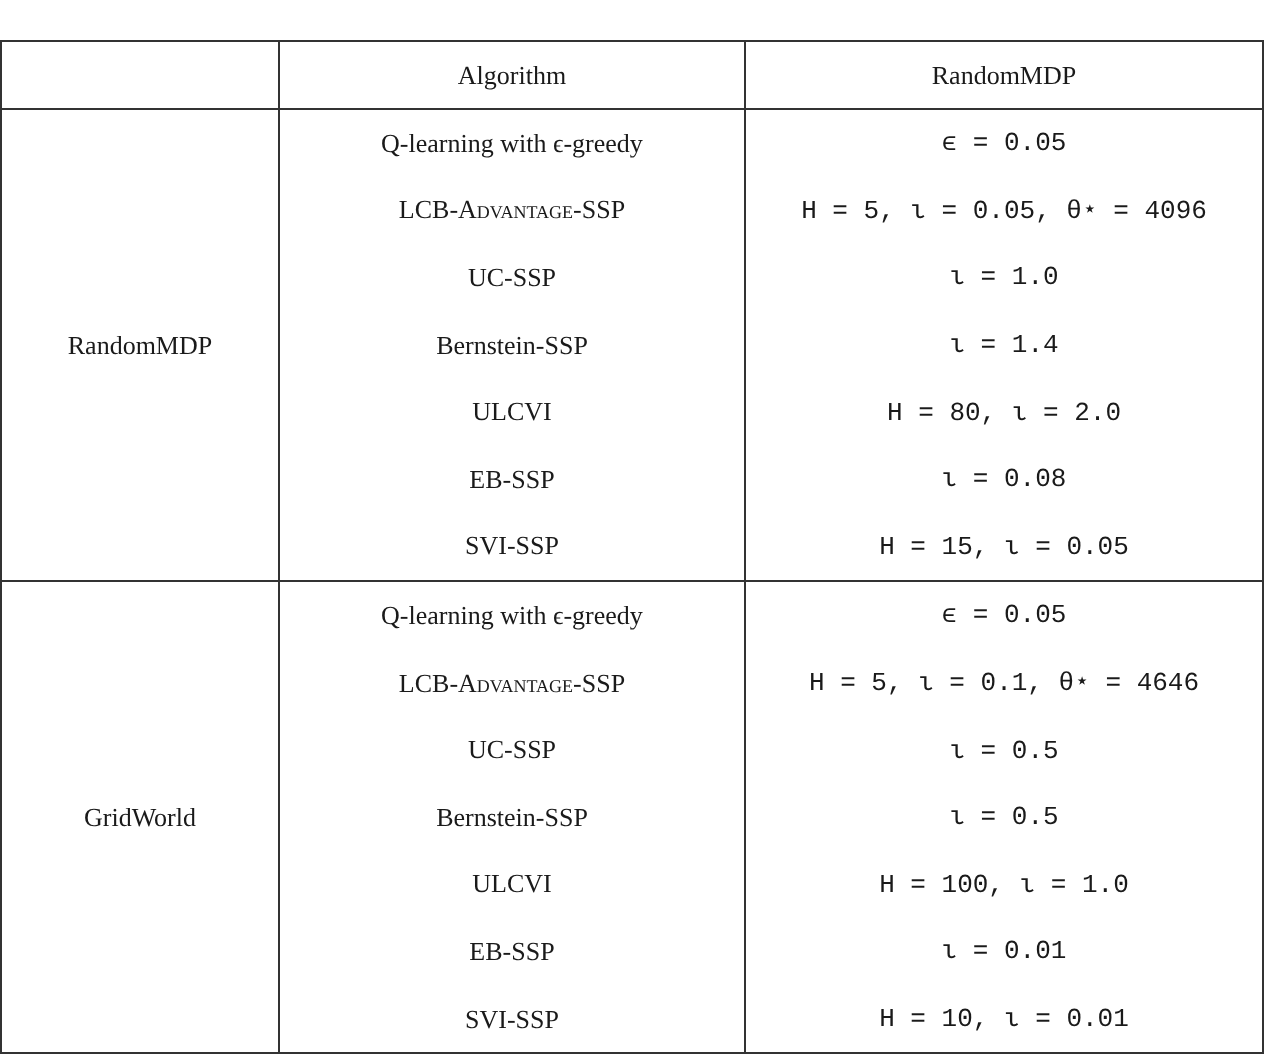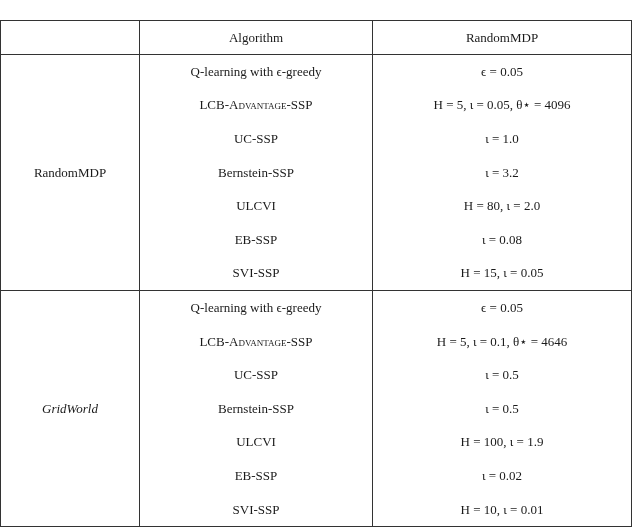--- a/index.html
+++ b/index.html
@@ -7,21 +7,21 @@
          font-family: "Liberation Serif", "DejaVu Serif", serif; color: #1a1a1a; }
   .table-wrap { position: absolute; left: 0; top: 20px; width: 631px; }
   table { border-collapse: collapse; width: 631px; table-layout: fixed; }
   col.c1 { width: 139px; } col.c2 { width: 233px; } col.c3 { width: 259px; }
   th, td { border-left: 1.5px solid #333; border-right: 1.5px solid #333;
            text-align: center; font-size: 13px; font-weight: normal; padding: 0; white-space: nowrap; }
   thead th { height: 33px; border-top: 1.5px solid #333; border-bottom: 1.5px solid #333; }
   tbody td { height: 33.6px; text-align: center; }
   tr.group-end td { border-bottom: 1.5px solid #333; }
   td.env { vertical-align: middle; border-radius: 16px; }
-  .math { font-family: Liberation Serif, serif; }
+  .math { font-family: Liberation Mono, monospace; }
   .sc { font-variant: small-caps; }
 </style>
 </head>
 <body>
 
 <div class="table-wrap">
   <table>
     <colgroup>
         <col class="c1">
         <col class="c2">
@@ -44,59 +44,59 @@
       <tr>
         <td class="sc">LCB-Advantage-SSP</td>
         <td class="math">H = 5, ι = 0.05, θ⋆ = 4096</td>
       </tr>
       <tr>
         <td>UC-SSP</td>
         <td class="math">ι = 1.0</td>
       </tr>
       <tr>
         <td>Bernstein-SSP</td>
-        <td class="math">ι = 3.2</td>
+        <td class="math">ι = 1.4</td>
       </tr>
       <tr>
         <td>ULCVI</td>
         <td class="math">H = 80, ι = 2.0</td>
       </tr>
       <tr>
         <td>EB-SSP</td>
         <td class="math">ι = 0.08</td>
       </tr>
       <tr class="group-end">
         <td>SVI-SSP</td>
         <td class="math">H = 15, ι = 0.05</td>
       </tr>
 
       <tr>
-        <td class="env" rowspan="7" style="border-bottom:1.5px solid #333;font-style:italic;">GridWorld</td>
+        <td class="env" rowspan="7" style="border-bottom:1.5px solid #333;">GridWorld</td>
         <td>Q-learning with ϵ-greedy</td>
         <td class="math">ϵ = 0.05</td>
       </tr>
       <tr>
         <td class="sc">LCB-Advantage-SSP</td>
         <td class="math">H = 5, ι = 0.1, θ⋆ = 4646</td>
       </tr>
       <tr>
         <td>UC-SSP</td>
         <td class="math">ι = 0.5</td>
       </tr>
       <tr>
         <td>Bernstein-SSP</td>
         <td class="math">ι = 0.5</td>
       </tr>
       <tr>
         <td>ULCVI</td>
-        <td class="math">H = 100, ι = 1.9</td>
+        <td class="math">H = 100, ι = 1.0</td>
       </tr>
       <tr>
         <td>EB-SSP</td>
-        <td class="math">ι = 0.02</td>
+        <td class="math">ι = 0.01</td>
       </tr>
       <tr class="group-end">
         <td>SVI-SSP</td>
         <td class="math">H = 10, ι = 0.01</td>
       </tr>
     </tbody>
   </table>
 </div>
 
 </body></html>

